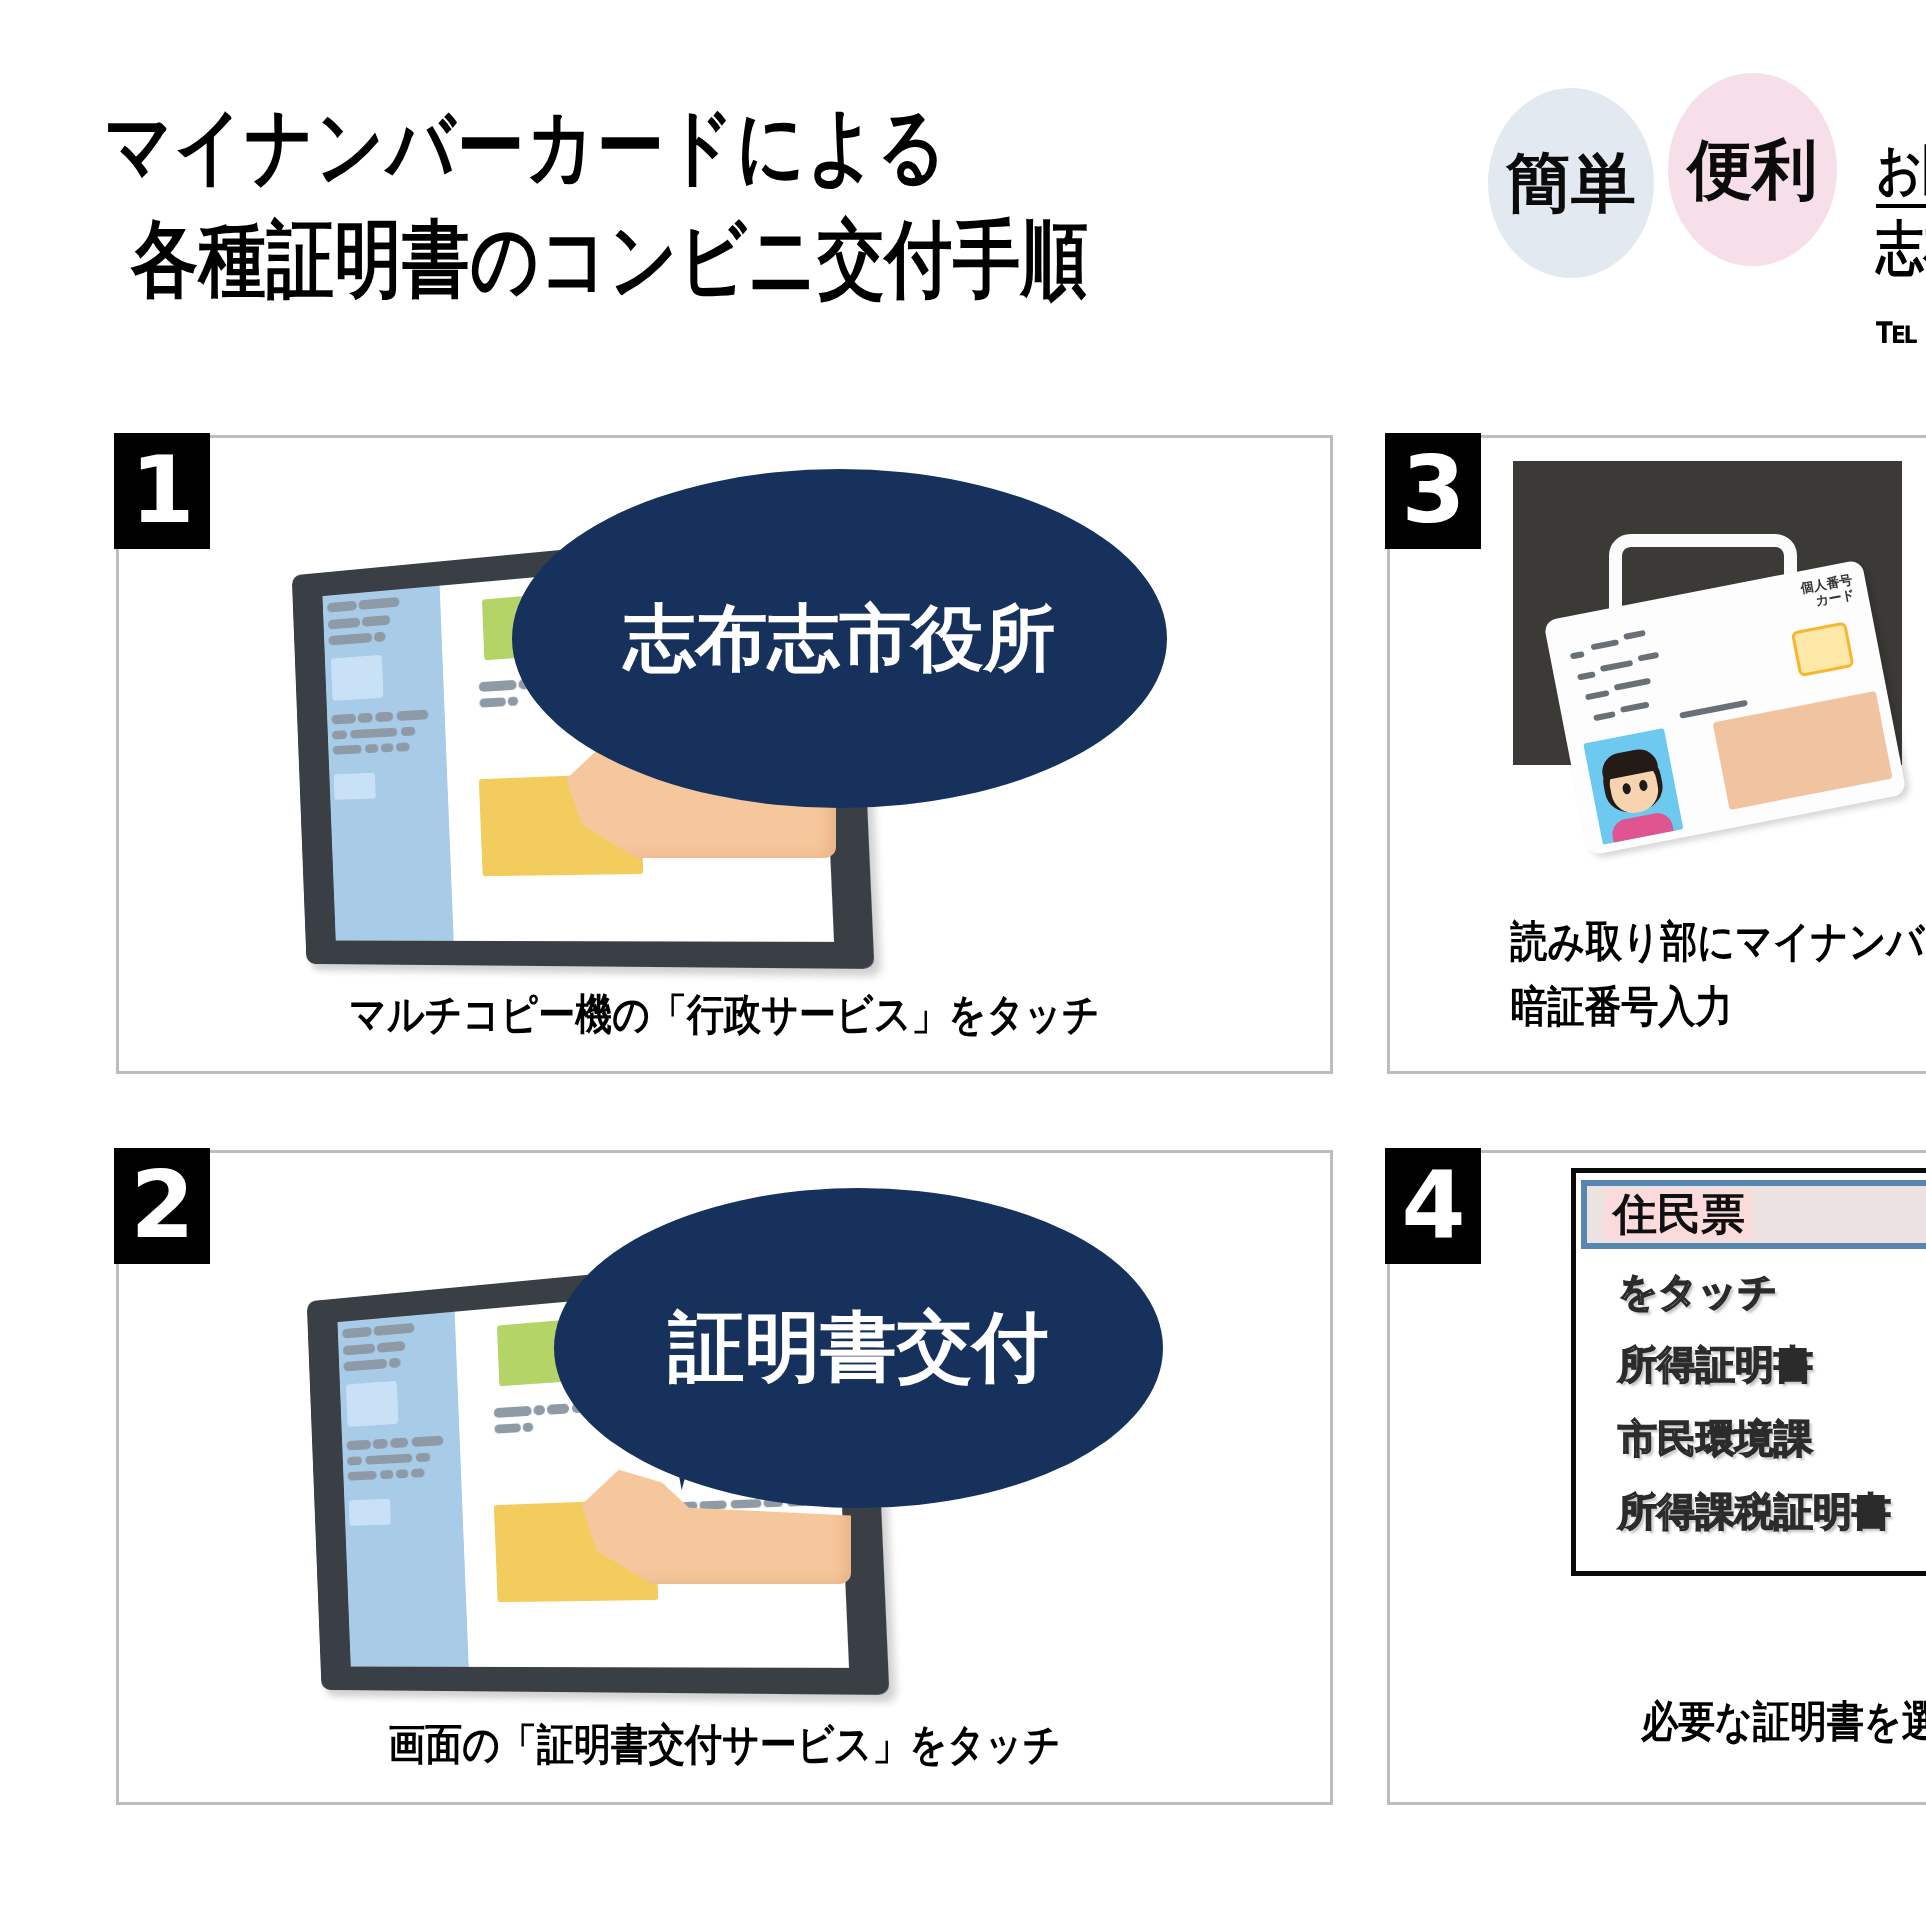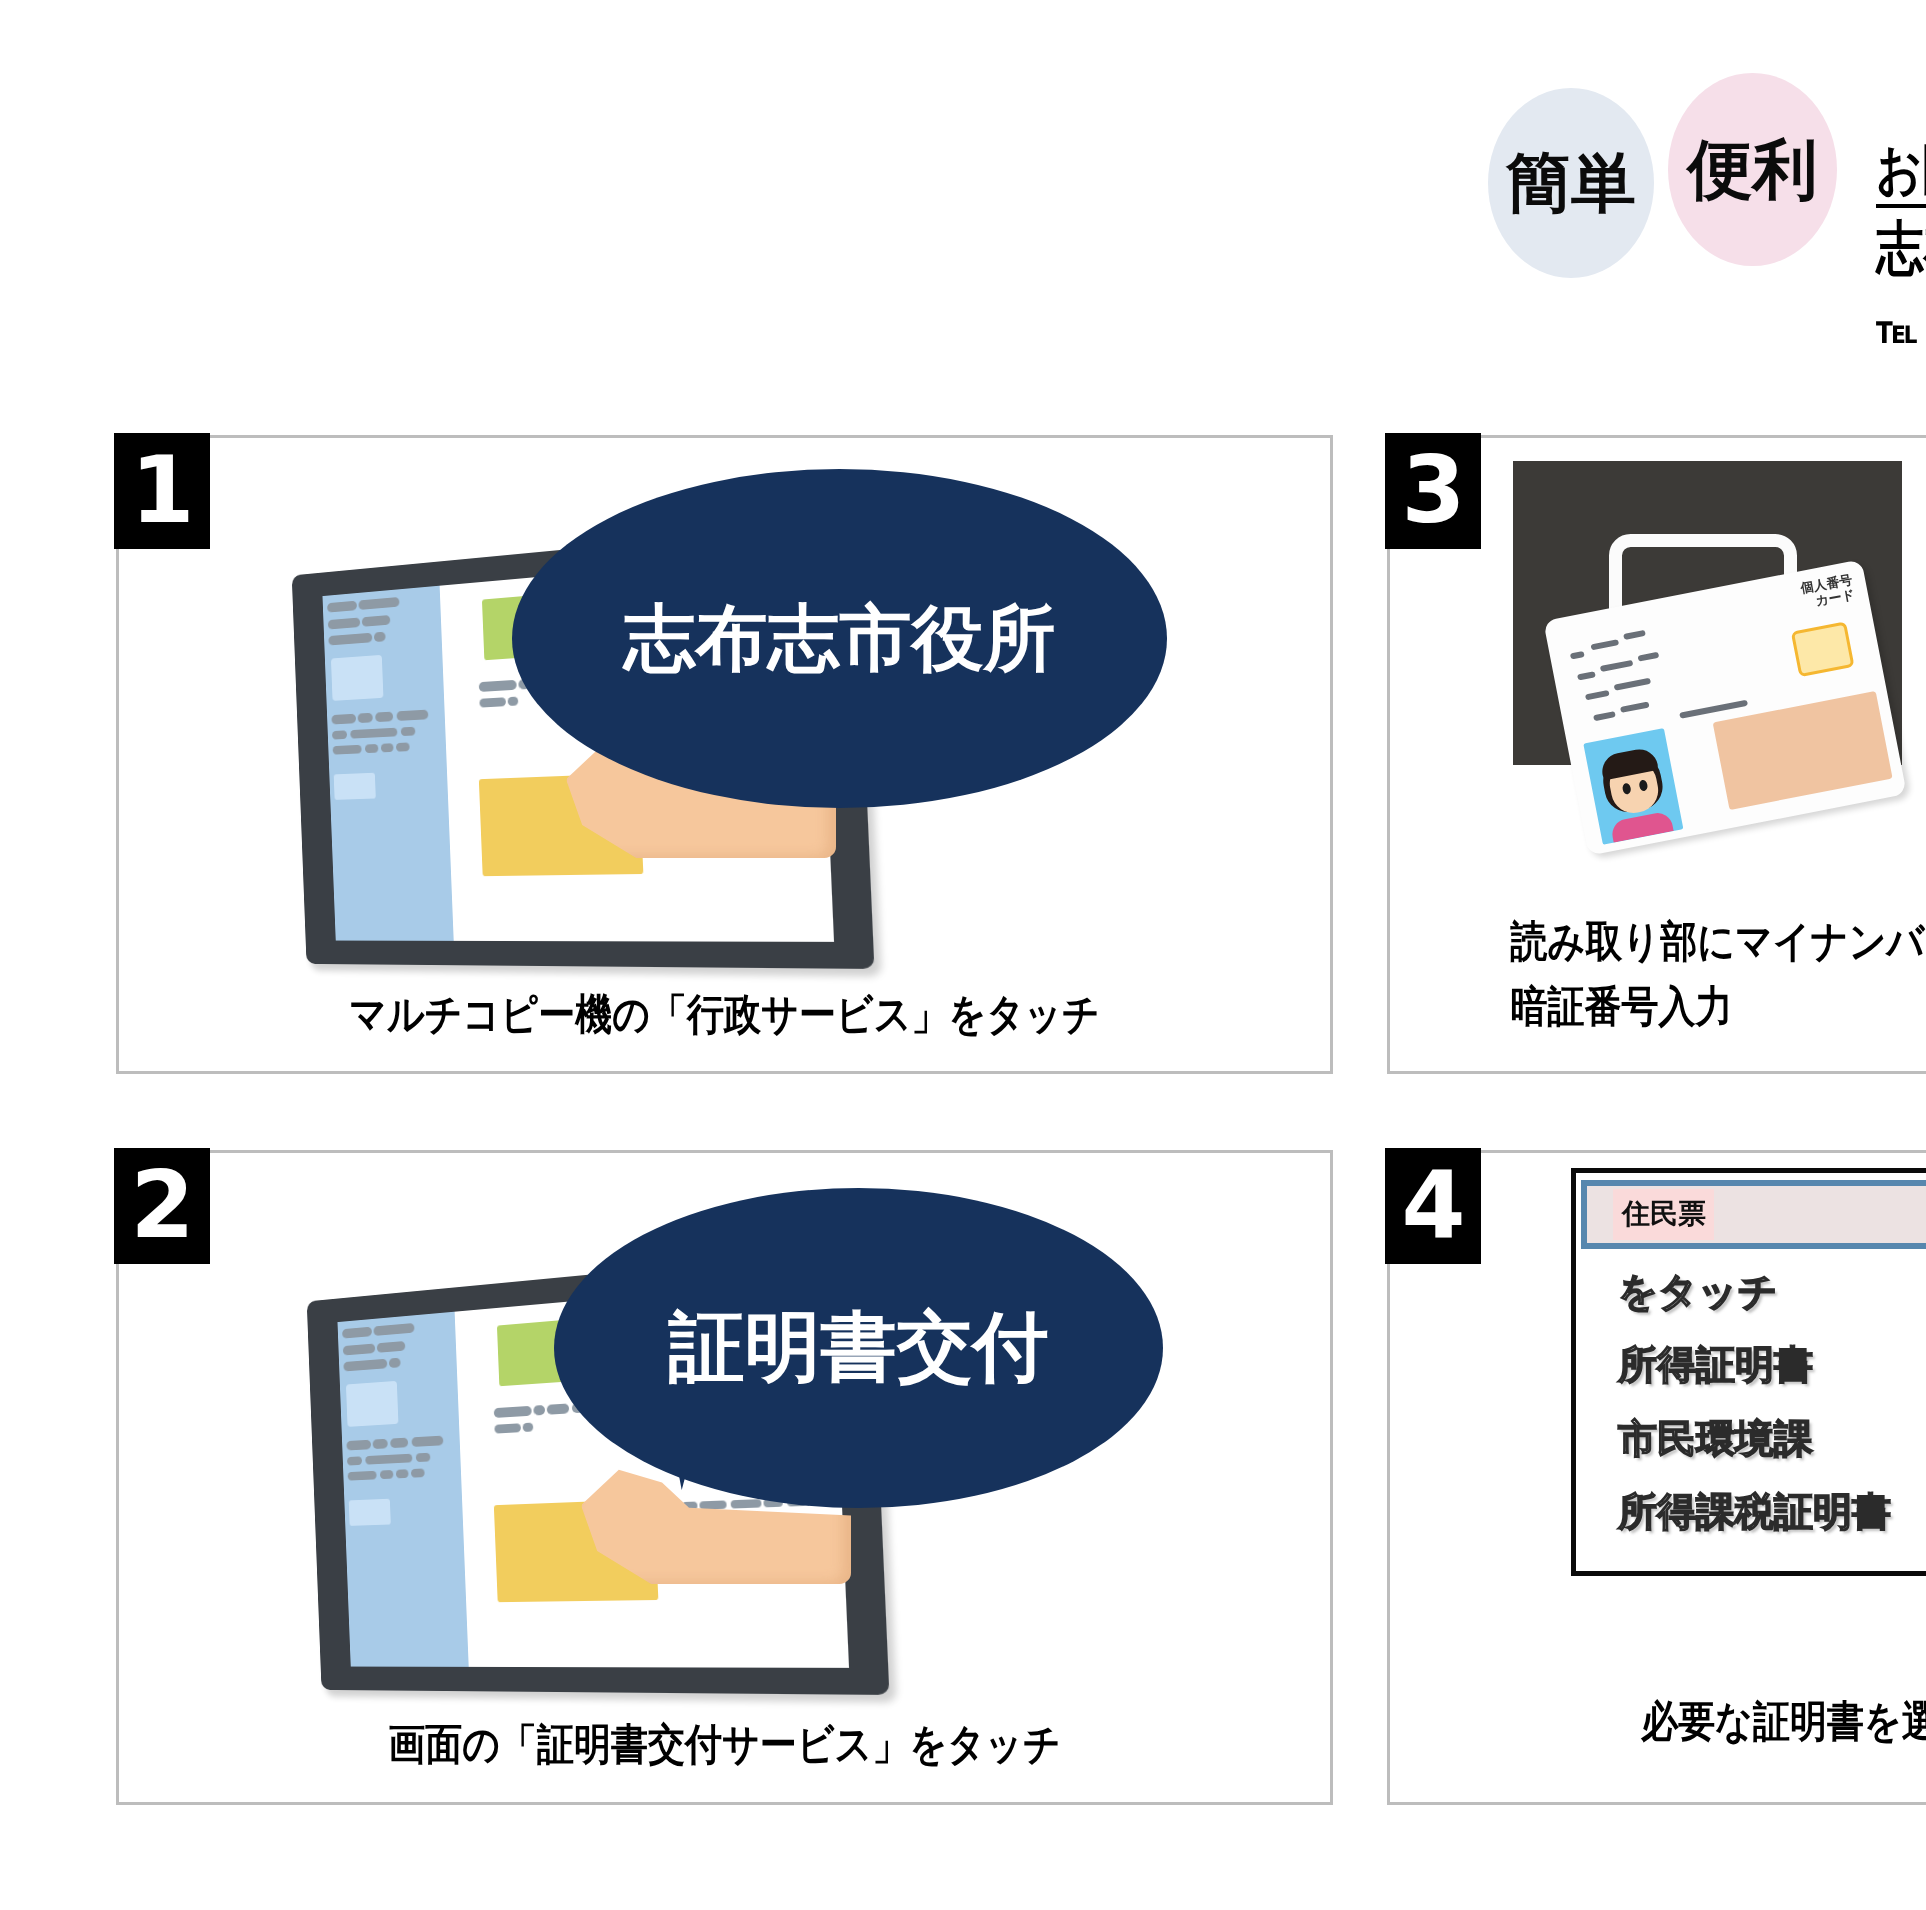--- a/index.html
+++ b/index.html
@@ -147,39 +147,43 @@
   
   .cert-box{position:absolute;border:5px solid #0a0a0a;background:#fff;box-sizing:border-box;}
   .cert-sel{
     position:absolute;left:5.4px;top:6.2px;right:5.4px;height:69px;
     border:6.2px solid #5787ae;background:#ece2e2;box-sizing:border-box;
     display:flex;align-items:center;
   }
   .cert-sel span{
     background:#fadada;padding:1.5px 8.5px;color:#101010;
     font-family:"DejaVu Sans","Liberation Sans",sans-serif;
-    font-weight:bold;font-size:28px;line-height:48px;margin-left:26px;
+    font-weight:bold;font-size:44px;line-height:48px;margin-left:17px;
   }
   .cert-item{
     position:absolute;left:42px;
     font-family:"DejaVu Sans","Liberation Sans",sans-serif;
     font-weight:bold;font-size:39px;line-height:45px;
     color:#fff;
     -webkit-text-stroke:1.5px #2b2b2b;
     text-shadow:2.7px 3.1px 2.7px rgba(120,120,120,.45);
     white-space:nowrap;
   }
 </style>
 </head>
 <body>
 
 <div class="poster">
 
   <div class="header">
 
+    <div class="title-block">
+      <div class="title-l1">マイナンバーカードによる</div>
+      <div class="title-l2">各種証明書のコンビニ交付手順</div>
+    </div>
 
     <div class="badge badge-benri">便利</div>
     <div class="badge badge-kantan">簡単</div>
 
     <div class="contact">
       <div class="contact-line contact-head">お問い合わせ先</div>
       <div class="contact-line contact-org">志布志市役所 市民環境課</div>
       <div class="contact-line contact-tel">
         <span class="tel-mark">℡</span><span>０９９-４７２-１１１１</span>
       </div>

